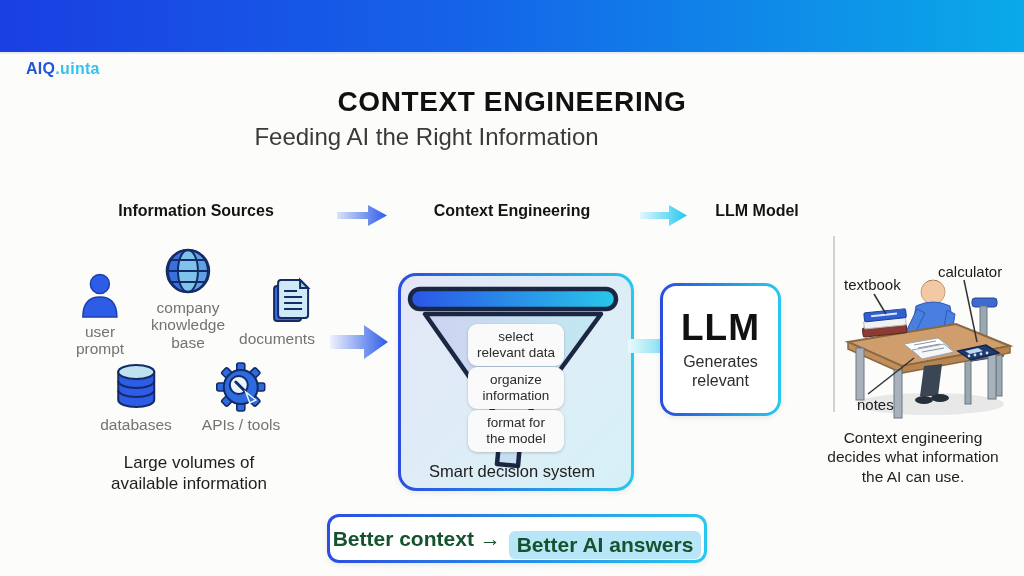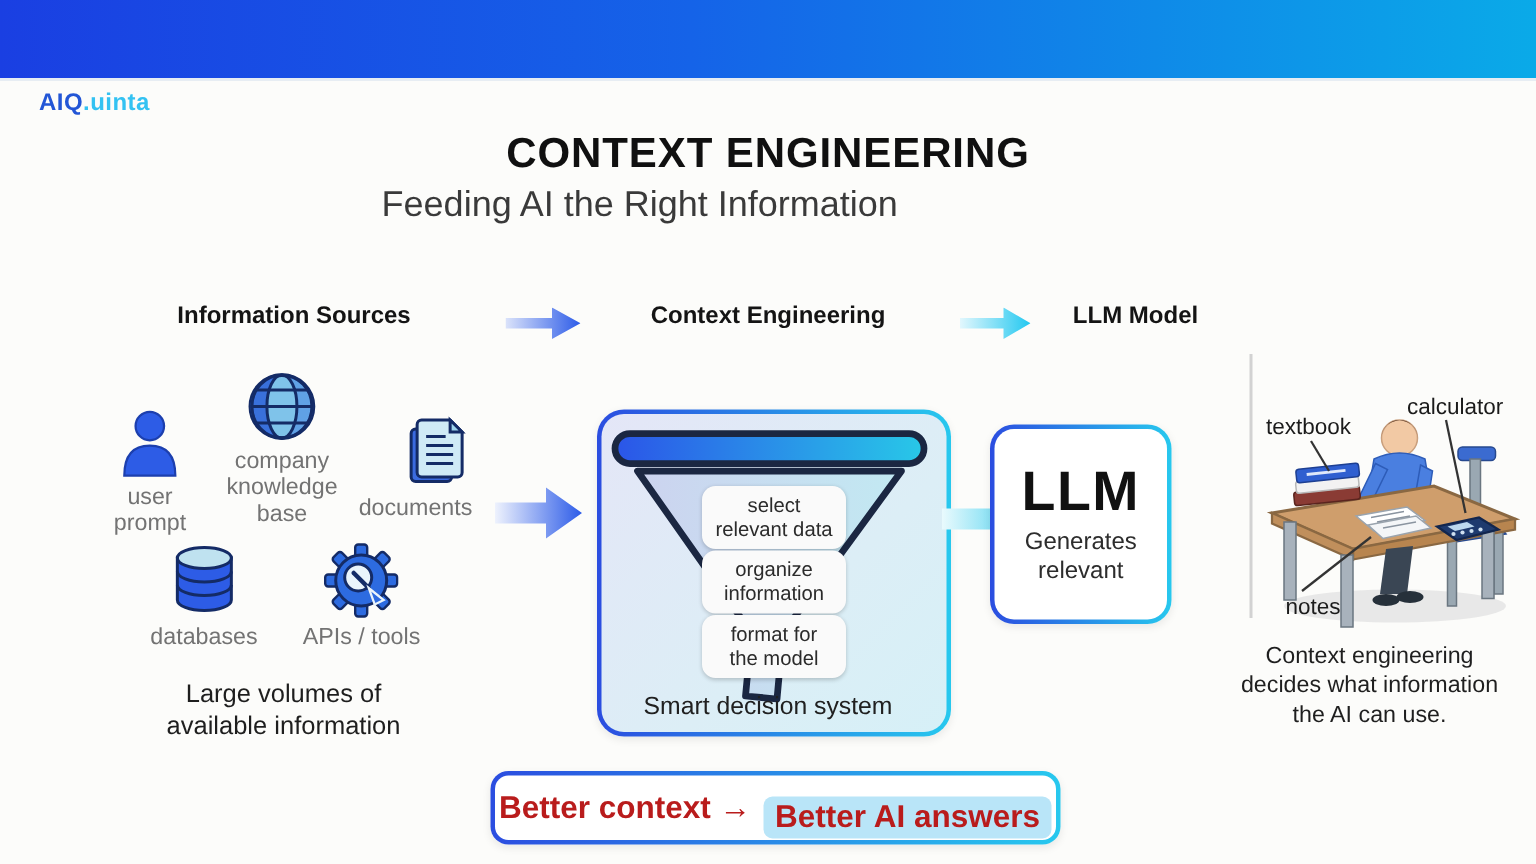--- a/index.html
+++ b/index.html
@@ -52,21 +52,21 @@
 
   
   #divider{left:833px;top:236px;width:2px;height:176px;background:#d2d2d2;}
 
   
   .ill-lbl{font-size:15px;color:#1b1b1b;white-space:nowrap;}
 
   
   #footerbox{left:327px;top:514px;width:374px;height:43px;border-radius:12px;}
   #footerbox .inner{background:#fff;border-radius:9px;display:flex;align-items:center;justify-content:center;gap:8px;
-                    font-size:21px;font-weight:700;color:#b91c1c;}
+                    font-size:21px;font-weight:700;color:#14532d;}
   #footer-hl{background:#b9e5f8;border-radius:6px;padding:2px 8px;margin-top:12px;}
 </style>
 </head>
 <body>
 
 <div id="stage">
 
   <div id="topbar" class="abs"></div>
 
   <div id="logo" class="abs">

